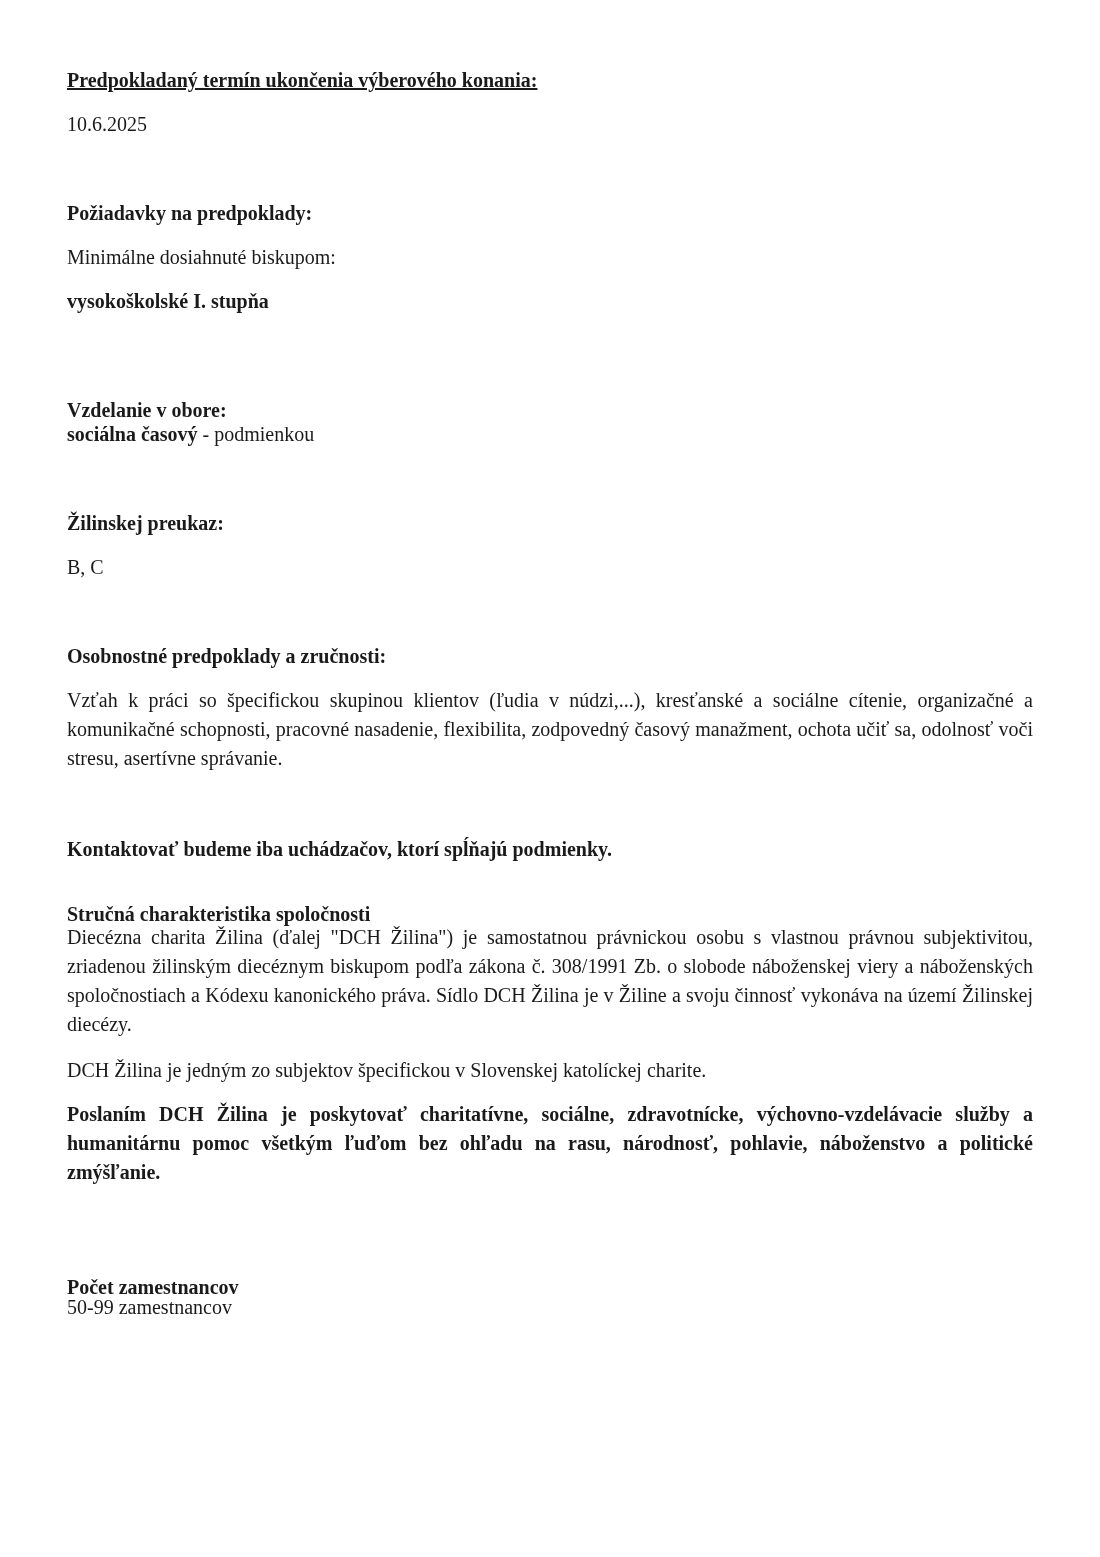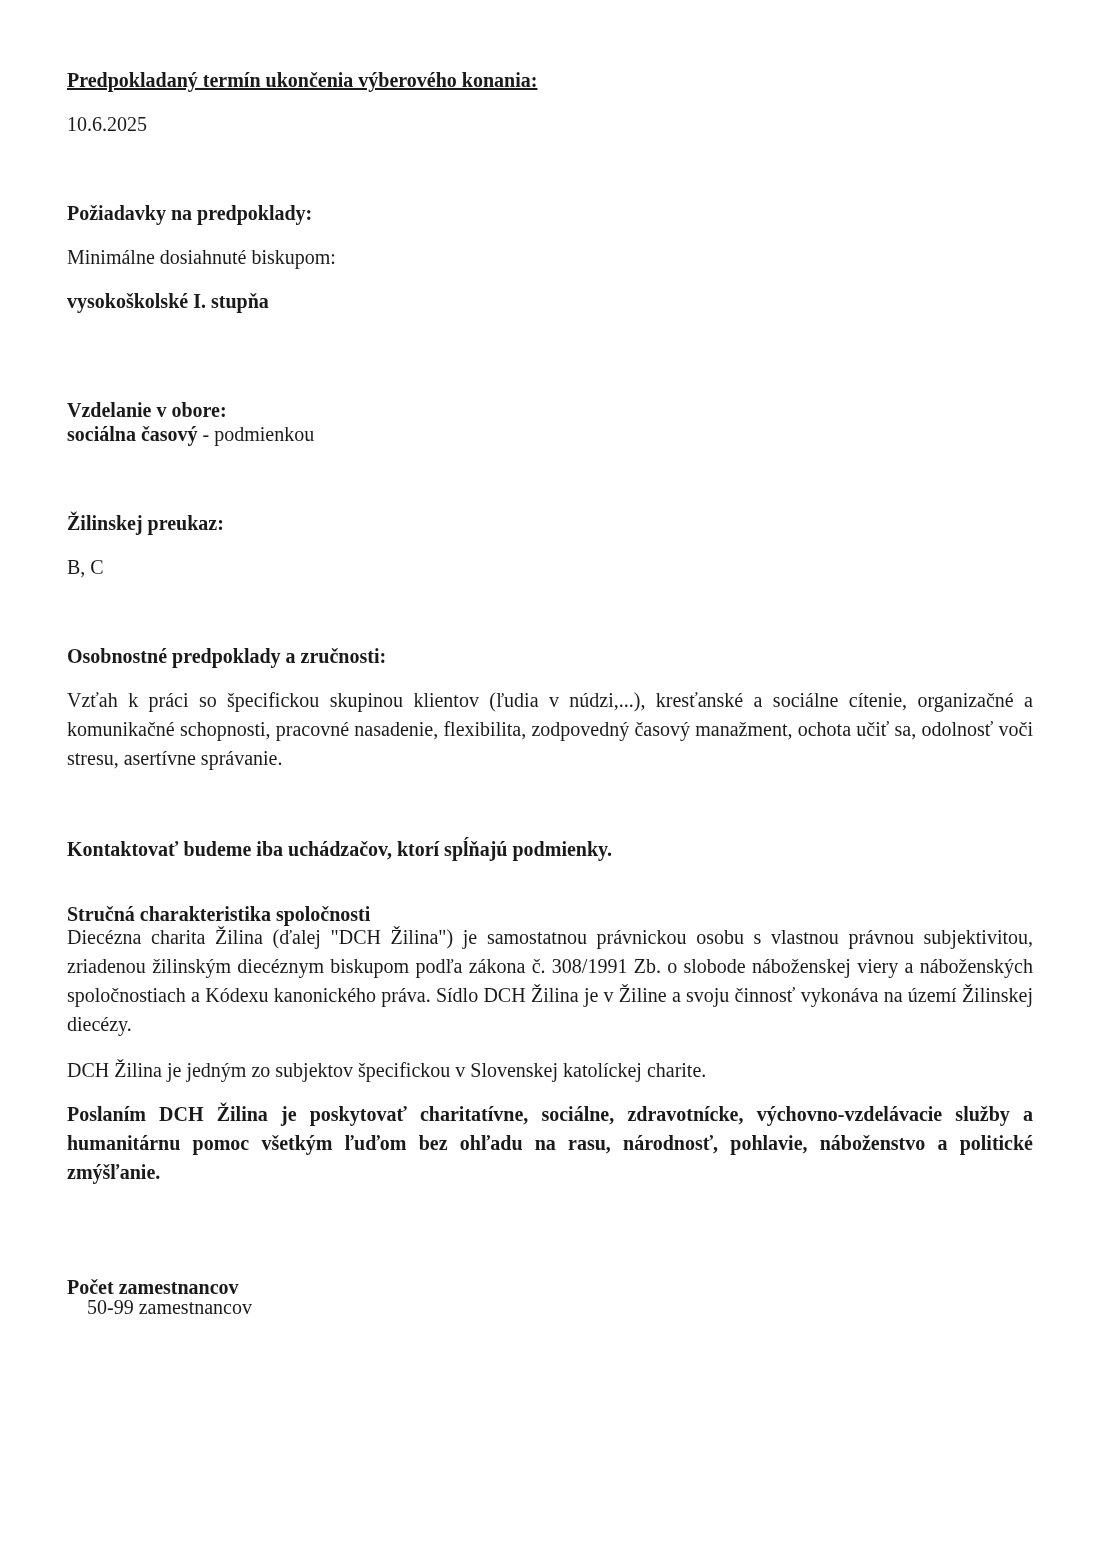--- a/index.html
+++ b/index.html
@@ -58,15 +58,15 @@
   <p class="block justify" style="top:686px;">Vzťah k práci so špecifickou skupinou klientov (ľudia v núdzi,...), kresťanské a sociálne cítenie, organizačné a komunikačné schopnosti, pracovné nasadenie, flexibilita, zodpovedný časový manažment, ochota učiť sa, odolnosť voči stresu, asertívne správanie.</p>
 
   <p class="block bold" style="top:835px;">Kontaktovať budeme iba uchádzačov, ktorí spĺňajú podmienky.</p>
 
   <p class="block bold" style="top:880px;margin-top:20px;">Stručná charakteristika spoločnosti</p>
   <p class="block justify" style="top:923px;">Diecézna charita Žilina (ďalej "DCH Žilina") je samostatnou právnickou osobu s vlastnou právnou subjektivitou, zriadenou žilinským diecéznym biskupom podľa zákona č. 308/1991 Zb. o slobode náboženskej viery a náboženských spoločnostiach a Kódexu kanonického práva. Sídlo DCH Žilina je v Žiline a svoju činnosť vykonáva na území Žilinskej diecézy.</p>
   <p class="block" style="top:1056px;">DCH Žilina je jedným zo subjektov špecifickou v Slovenskej katolíckej charite.</p>
   <p class="block justify" style="top:1100px;font-weight:bold;">Poslaním DCH Žilina je poskytovať charitatívne, sociálne, zdravotnícke, výchovno-vzdelávacie služby a humanitárnu pomoc všetkým ľuďom bez ohľadu na rasu, národnosť, pohlavie, náboženstvo a politické zmýšľanie.</p>
 
   <p class="block bold" style="top:1249px;margin-top:24px;">Počet zamestnancov</p>
-  <p class="block" style="top:1293px;margin-left:20px;">50-99 zamestnancov</p>
+  <p class="block" style="top:1293px;">50-99 zamestnancov</p>
 
 </div>
 
 </body></html>

